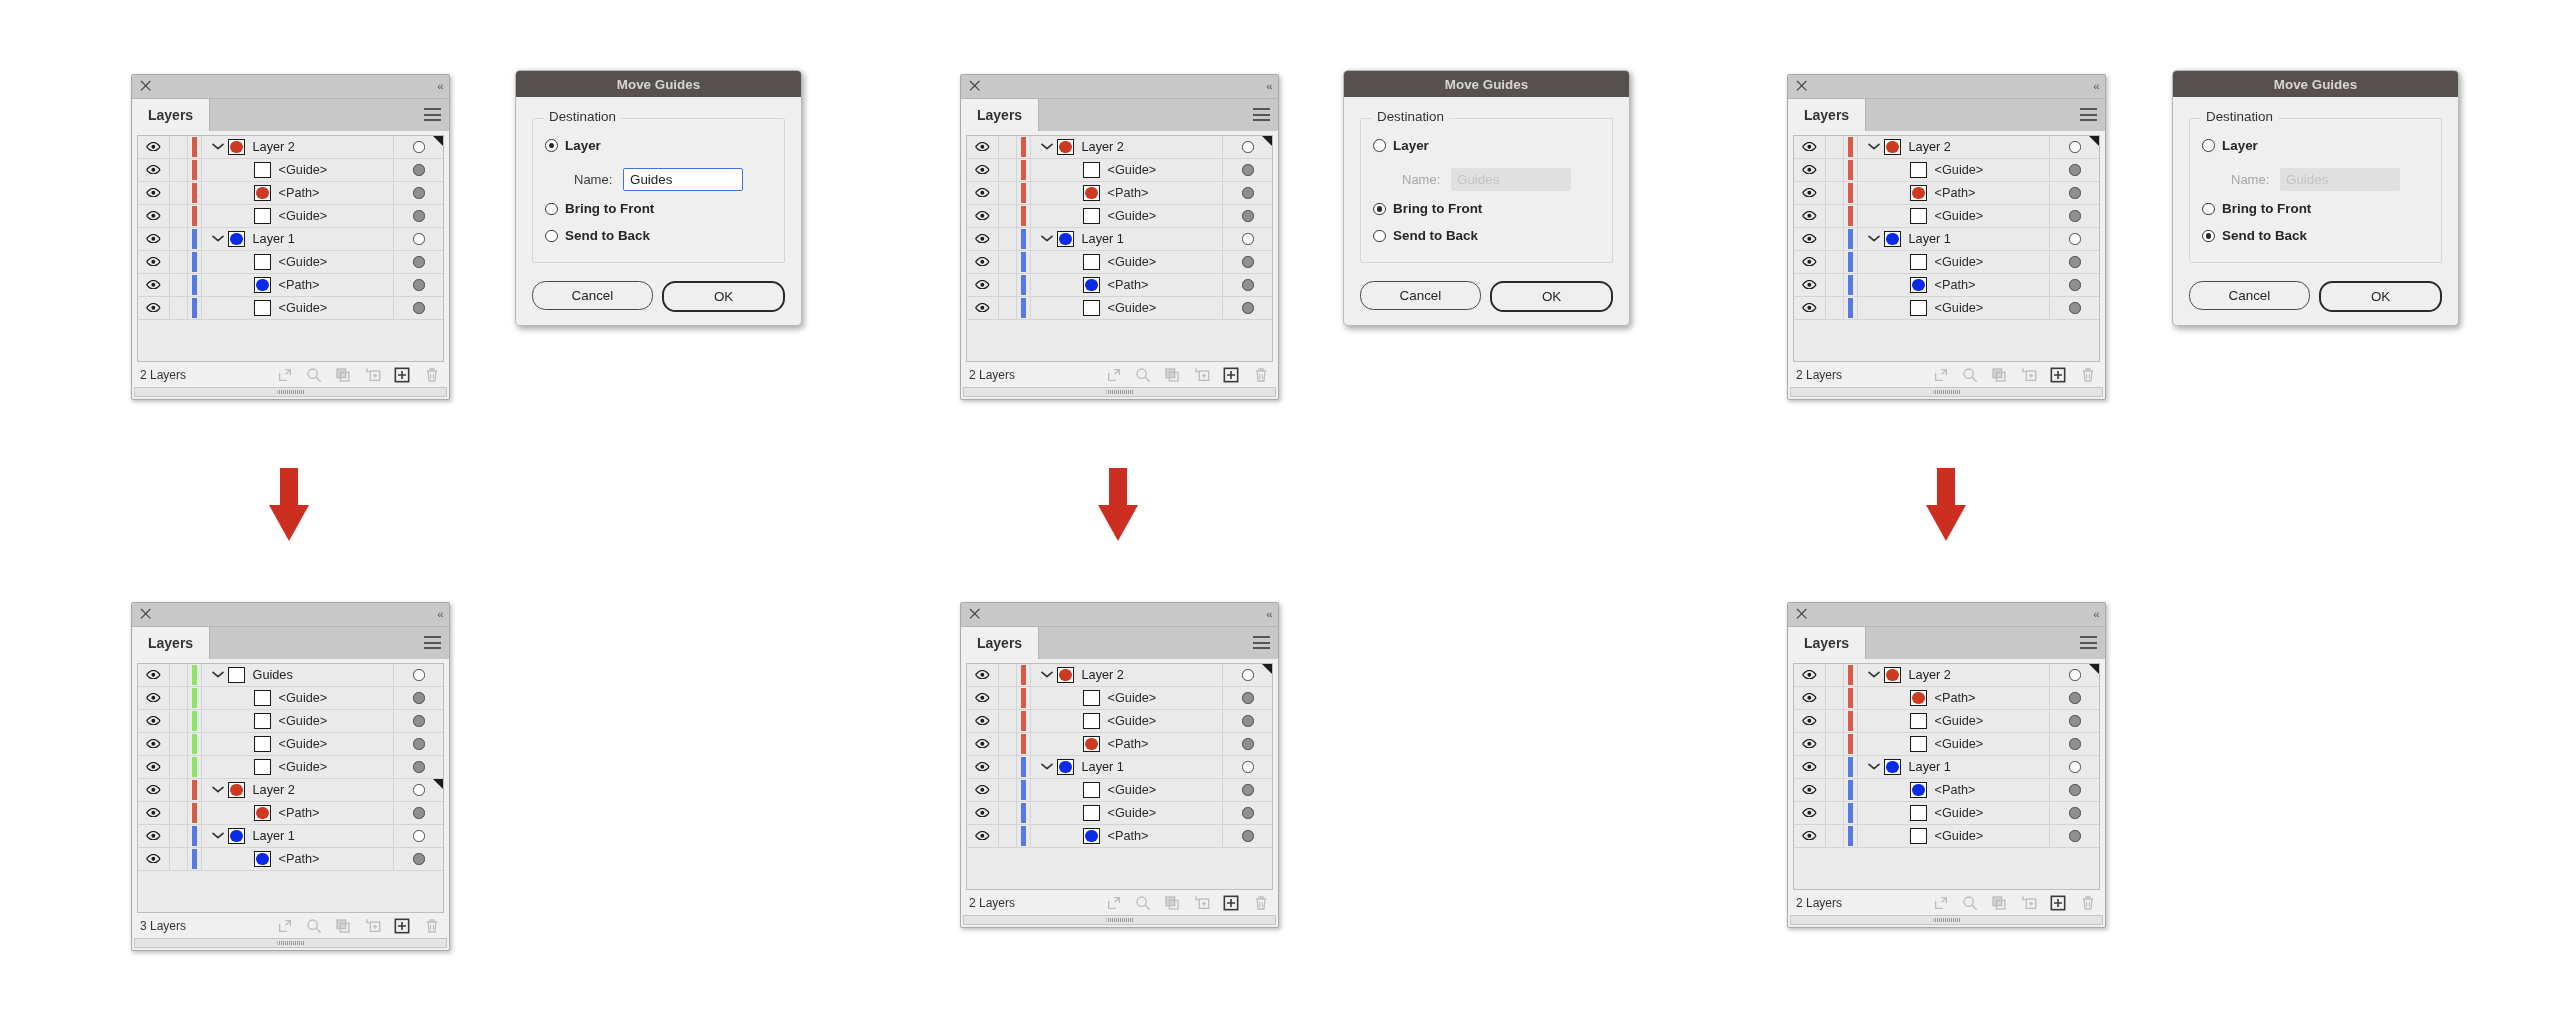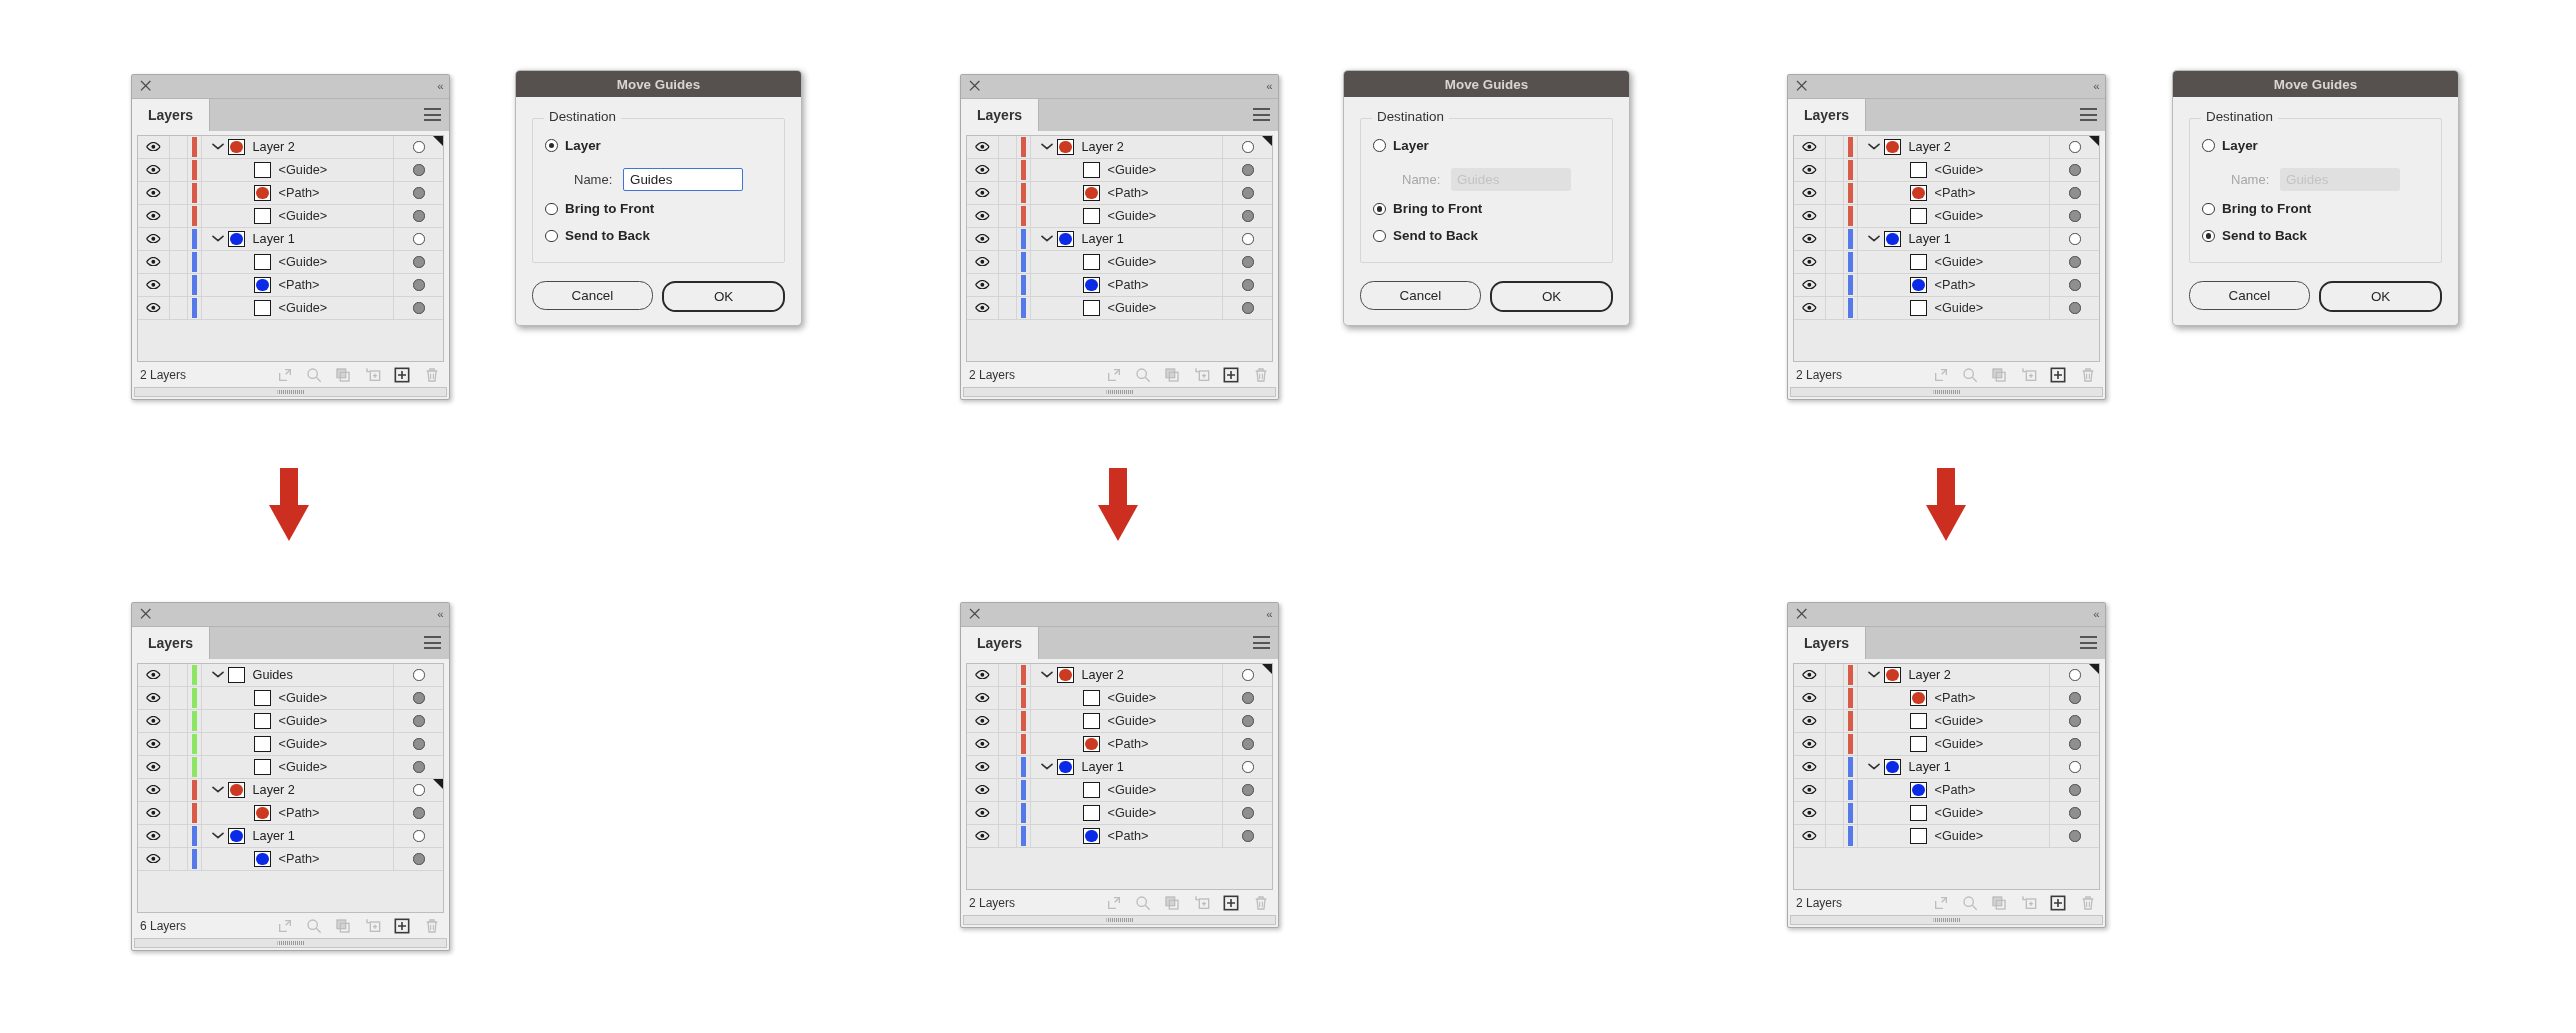--- a/index.html
+++ b/index.html
@@ -738,21 +738,21 @@
             </div>
             <div class="rowlabel">&lt;Path&gt;</div>
           </div>
           <div class="c-target">
             <div class="target-f"></div>
           </div>
         </div>
         <div class="rows-filler"></div>
       </div>
       <div class="panel-footer">
-        <span>6 Layers</span>
+        <span>3 Layers</span>
         <div class="footer-icons">
           <span>
             <svg class="fic" viewBox="0 0 24 24">
               <path d="M4 9v11h11" fill="none" stroke="#bdbdbd" stroke-width="2"></path>
               <path d="M12 4h8v8" fill="none" stroke="#bdbdbd" stroke-width="2"></path>
               <path d="M13 11 L20 4" stroke="#bdbdbd" stroke-width="2" fill="none"></path>
             </svg>
           </span>
           <span>
             <svg class="fic" viewBox="0 0 24 24">

